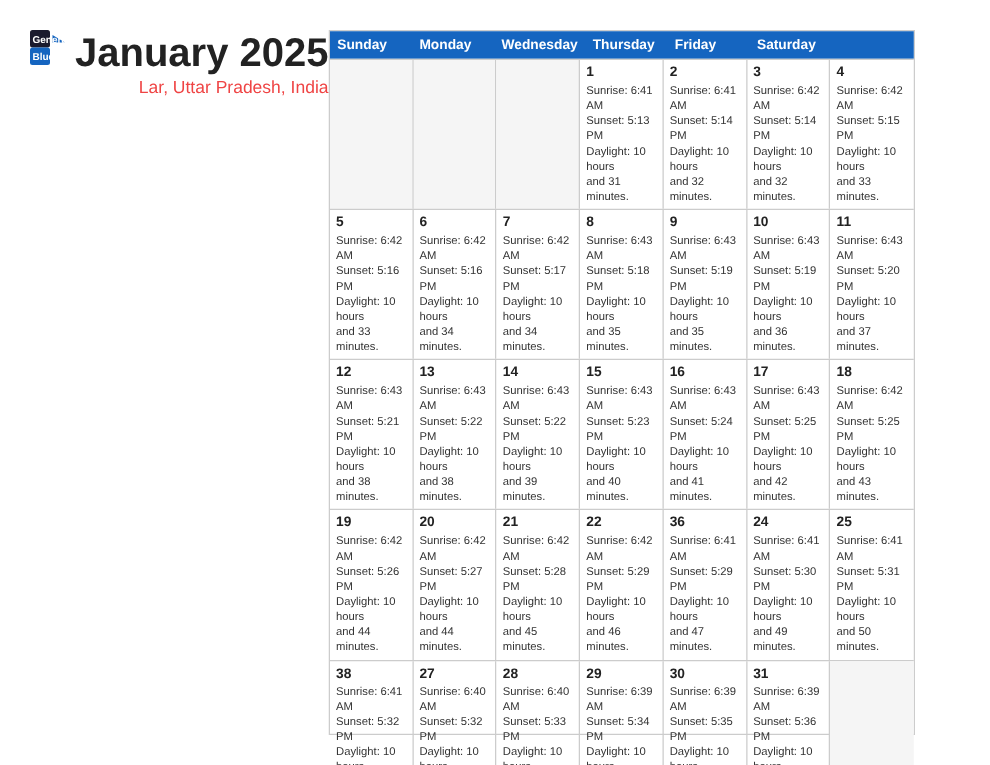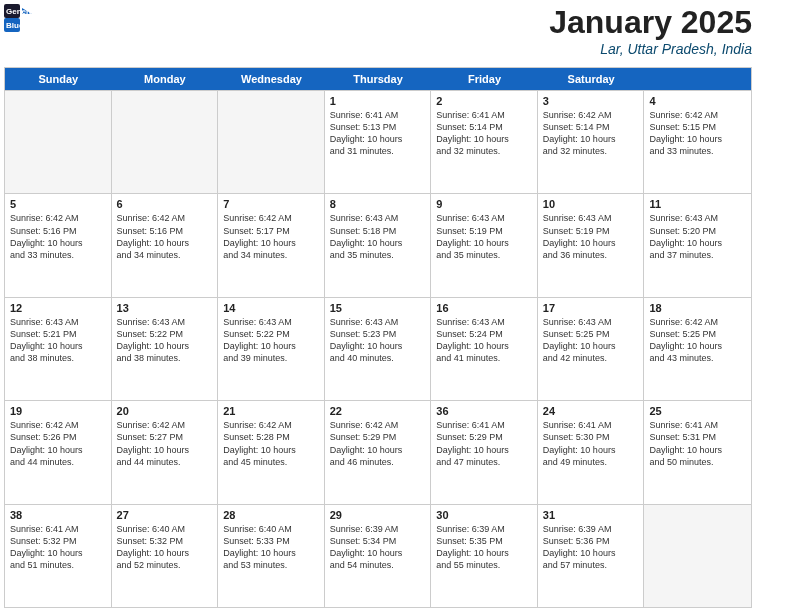--- a/index.html
+++ b/index.html
@@ -6,23 +6,22 @@
     body {
       font-family: Arial, sans-serif;
       background: #fff;
       width: 792px;
       height: 612px;
       overflow: hidden;
     }
     .page {
       width: 756px;
       height: 612px;
-      padding: 4px;
-      display: flex;
-      flex-direction: column;
+      padding: 24px;
+      display: flex;
     }
     .header {
       display: flex;
       justify-content: space-between;
       align-items: flex-start;
       margin-bottom: 10px;
     }
     .logo {
       display: flex;
       align-items: center;
@@ -30,40 +29,39 @@
     .title-block {
       text-align: right;
     }
     .month-title {
       font-size: 32px;
       font-weight: bold;
       color: #222;
     }
     .location {
       font-size: 14px;
-      color: #0c4a6e;
-      font-style: italic;
+      color: #ef4444;
     }
     .calendar {
       flex: 1;
       display: flex;
       flex-direction: column;
       border: 1px solid #ccc;
     }
     .cal-header {
       display: grid;
       grid-template-columns: repeat(7, 1fr);
       background: #1565c0;
     }
     .cal-header-cell {
       color: #fff;
       font-size: 11px;
       font-weight: bold;
       padding: 5px 6px;
-      text-align: center;
+      text-align: left;
     }
     .cal-body {
       flex: 1;
       display: flex;
       flex-direction: column;
     }
     .cal-row {
       display: grid;
       grid-template-columns: repeat(7, 1fr);
       flex: 1;

